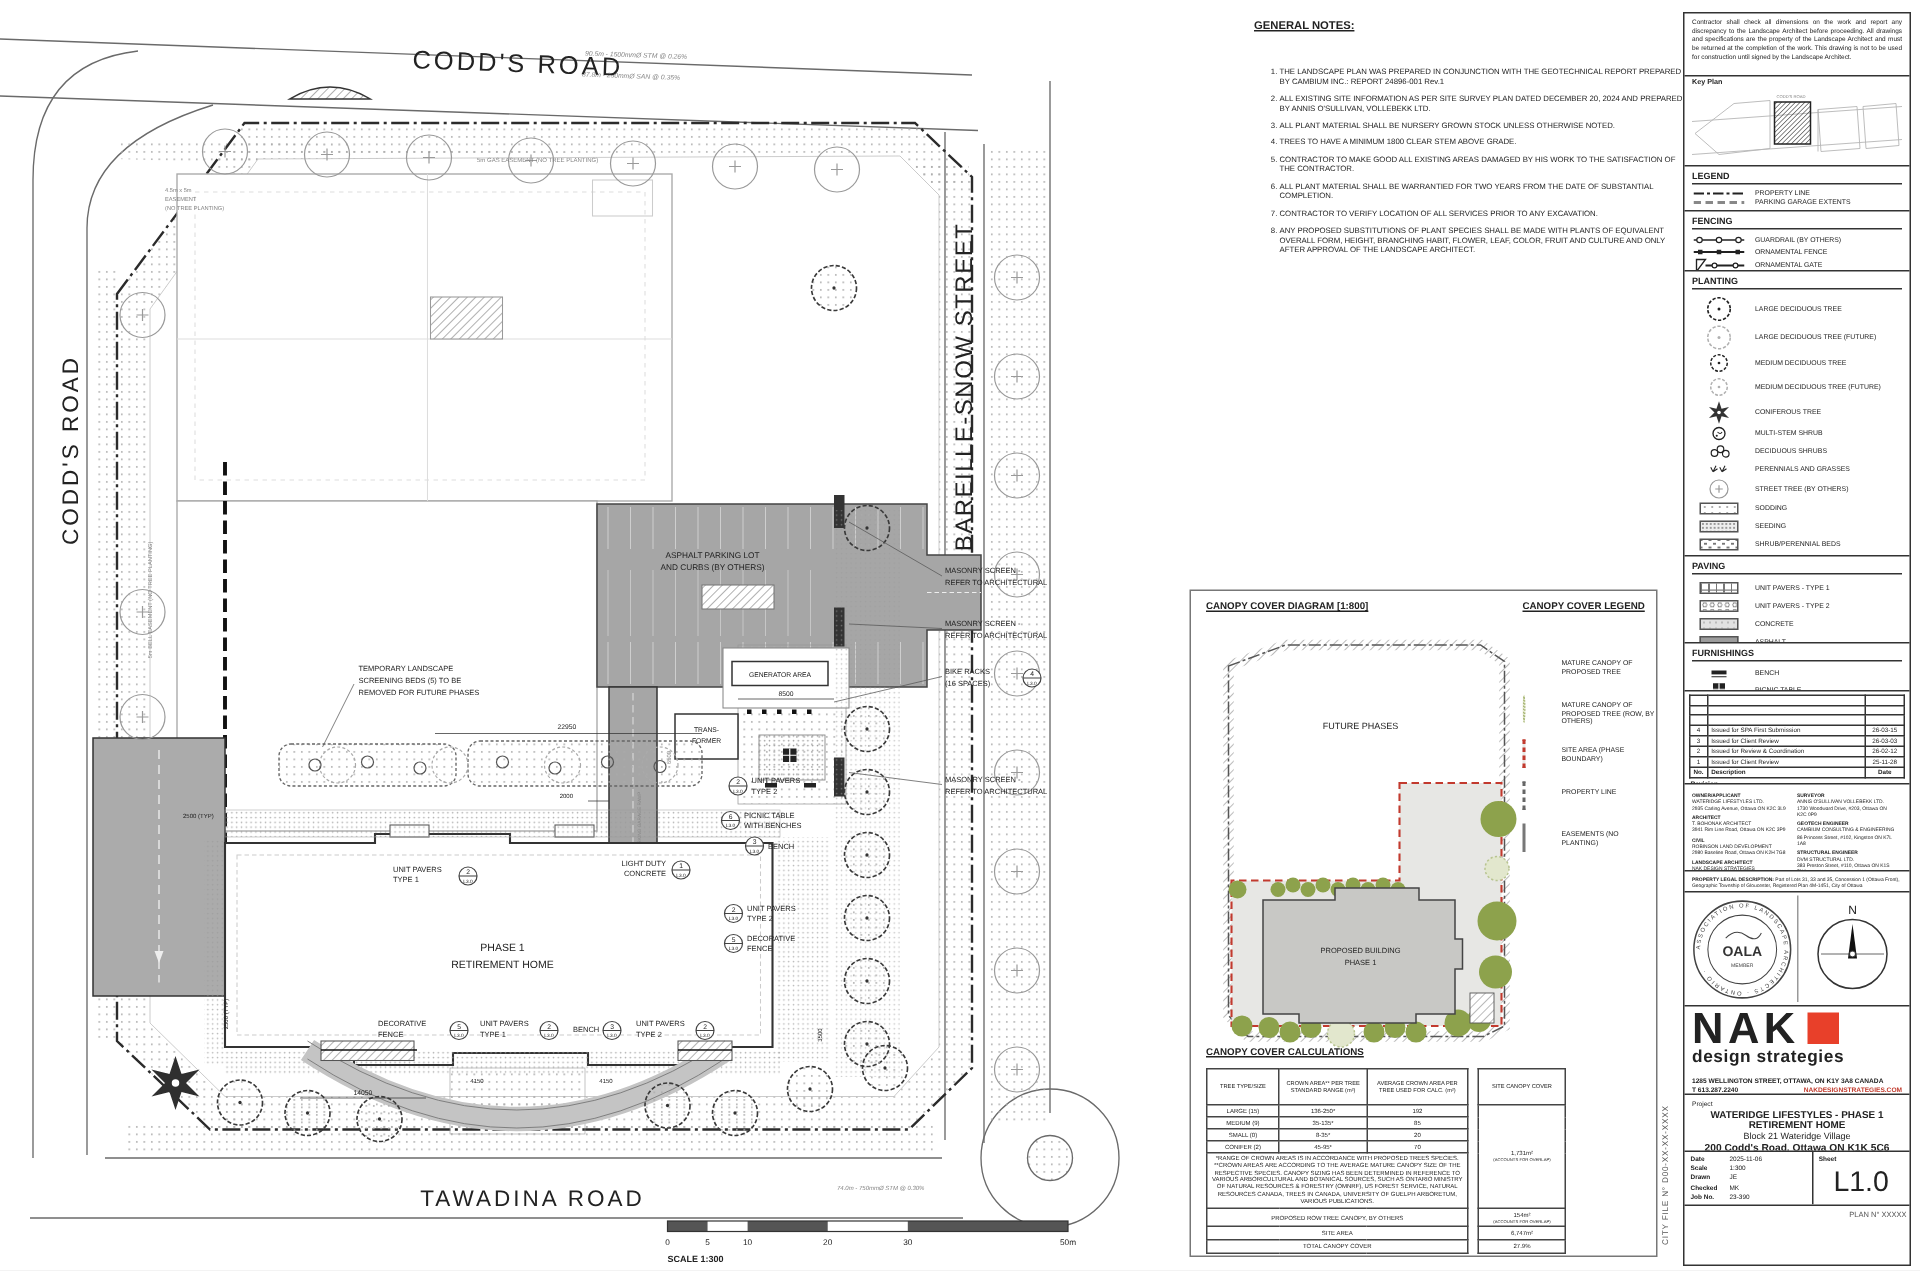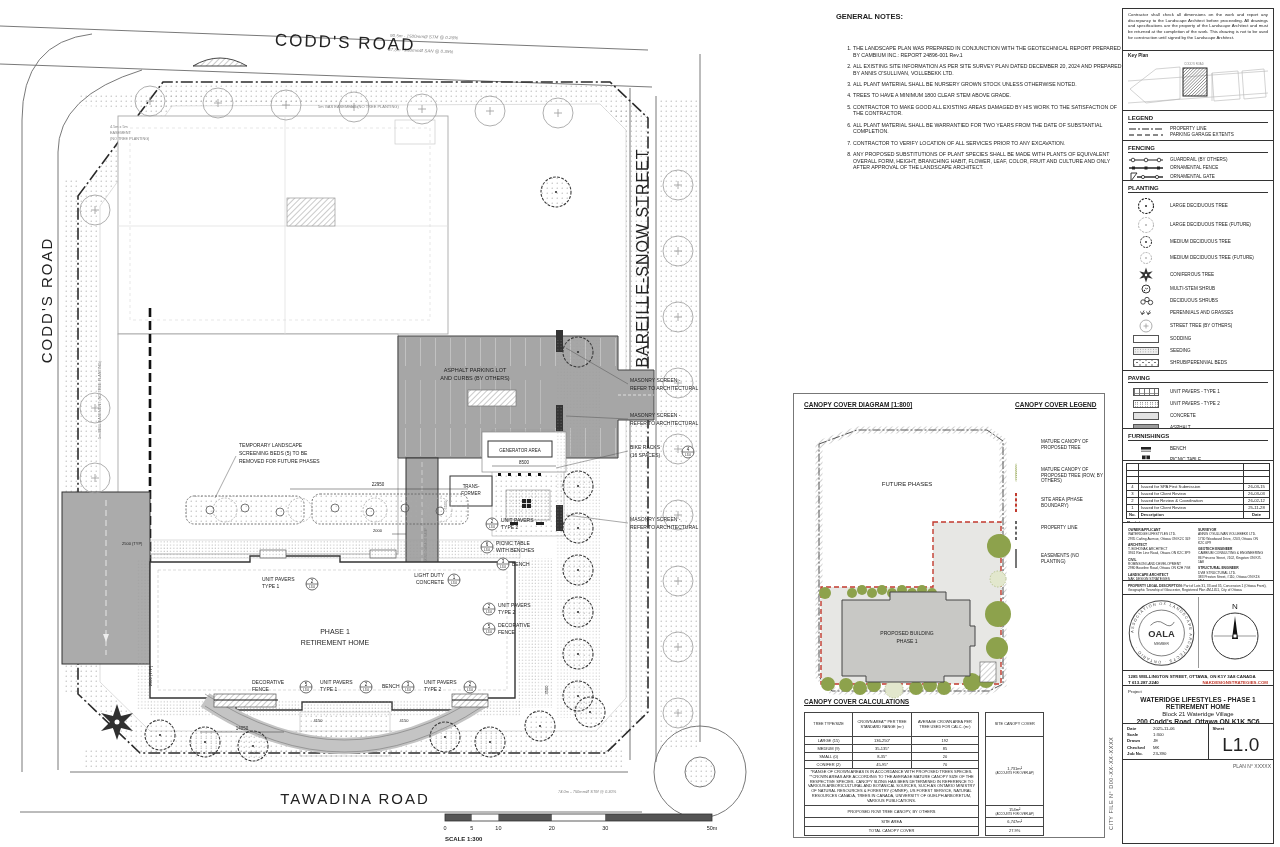--- a/index.html
+++ b/index.html
@@ -7,21 +7,21 @@
   .sheet{position:relative;width:1280px;height:847px;background:#ffffff;overflow:hidden;
          font-family:"Liberation Sans",sans-serif;color:#222;}
   .abs{position:absolute;}
   svg text{font-family:"Liberation Sans",sans-serif;fill:#222;}
   .pt28{font-size:2.8px}.pt32{font-size:3.2px}.pt35{font-size:3.5px}.pt38{font-size:3.8px}
   .pt4{font-size:4px}.pt45{font-size:4.5px}.pt5{font-size:5px}.pt55{font-size:5.5px}
   .pt6{font-size:6px}.pt7{font-size:7px}
   .mid{text-anchor:middle}.end{text-anchor:end}.g{fill:#848484}.it{font-style:italic}.bold{font-weight:bold}
   
   .notes{left:836px;top:12px;width:290px;}
-  .notes h3{margin:0 0 24px 0;font-size:7.5px;}
+  .notes h3{margin:0 0 24px 0;font-size:7.5px;text-decoration:underline;}
   .notes ol{margin:0;padding-left:17px;font-size:5.2px;line-height:1.3;}
   .notes li{margin-bottom:4.5px;}
   
   .cpanel{left:793px;top:393px;width:312px;height:445px;border:1px solid #777;background:#fff;}
   .ctitle{position:absolute;font-size:6.5px;font-weight:bold;text-decoration:underline;}
   .cleg{position:absolute;left:221px;top:42px;width:88px;}
   .clrow{display:flex;align-items:flex-start;margin-bottom:10px;}
   .clsw{width:20px;height:18px;flex:0 0 20px;margin-right:6px;position:relative;}
   .cltxt{font-size:4.6px;line-height:1.25;padding-top:3px;}
   .sw-green{width:17px;height:17px;border-radius:50%;background:#8da24c;}
@@ -967,20 +967,27 @@
       <svg width="64" height="70" viewBox="-32 -38 64 70">
         <text x="0" y="-27" class="mid" style="font-size:8px;fill:#222">N</text>
         <circle r="23" fill="none" stroke="#333" stroke-width="1"></circle>
         <line x1="-21" y1="0" x2="21" y2="0" stroke="#333" stroke-width="0.5"></line>
         <polygon points="0,-20 3,3 -3,3" fill="#111"></polygon>
         <circle r="2" fill="#fff" stroke="#333" stroke-width="0.7"></circle>
       </svg>
     </div>
   </div>
 
+  <div class="tsec nak">
+    <div class="nakline">
+      <span class="nakname">NAK</span>
+      <span class="naksq"></span>
+    </div>
+    <div class="naktag">design strategies</div>
+  </div>
 
   <div class="tsec addr">
     <div>1285 WELLINGTON STREET, OTTAWA, ON K1Y 3A8 CANADA</div>
     <div class="l2">
       <span>T 613.287.2240</span>
       <span class="web">NAKDESIGNSTRATEGIES.COM</span>
     </div>
   </div>
 
   <div class="tsec projsec">

